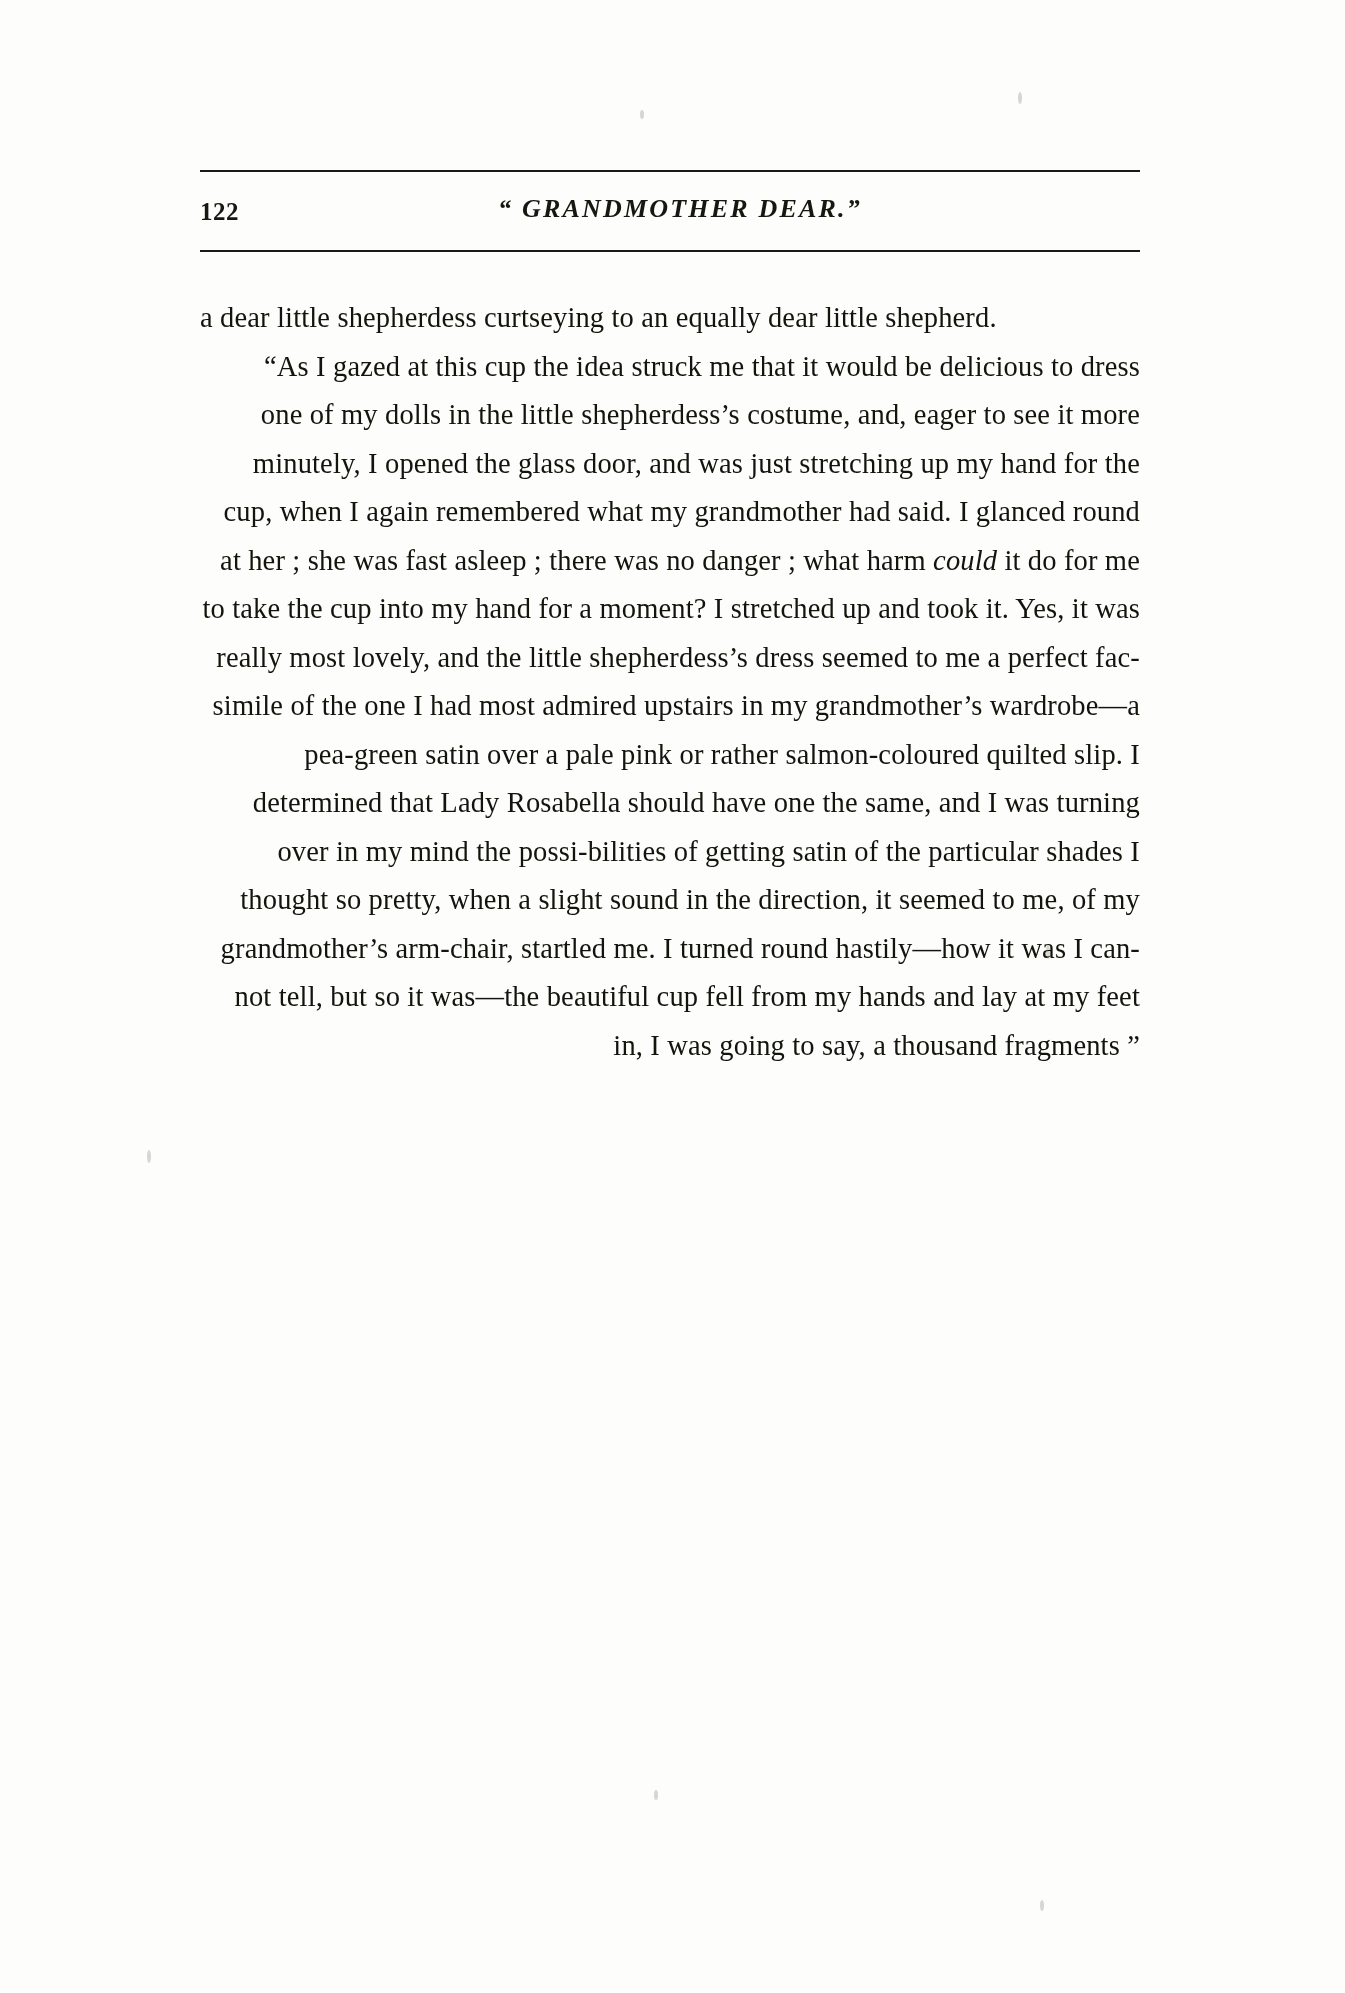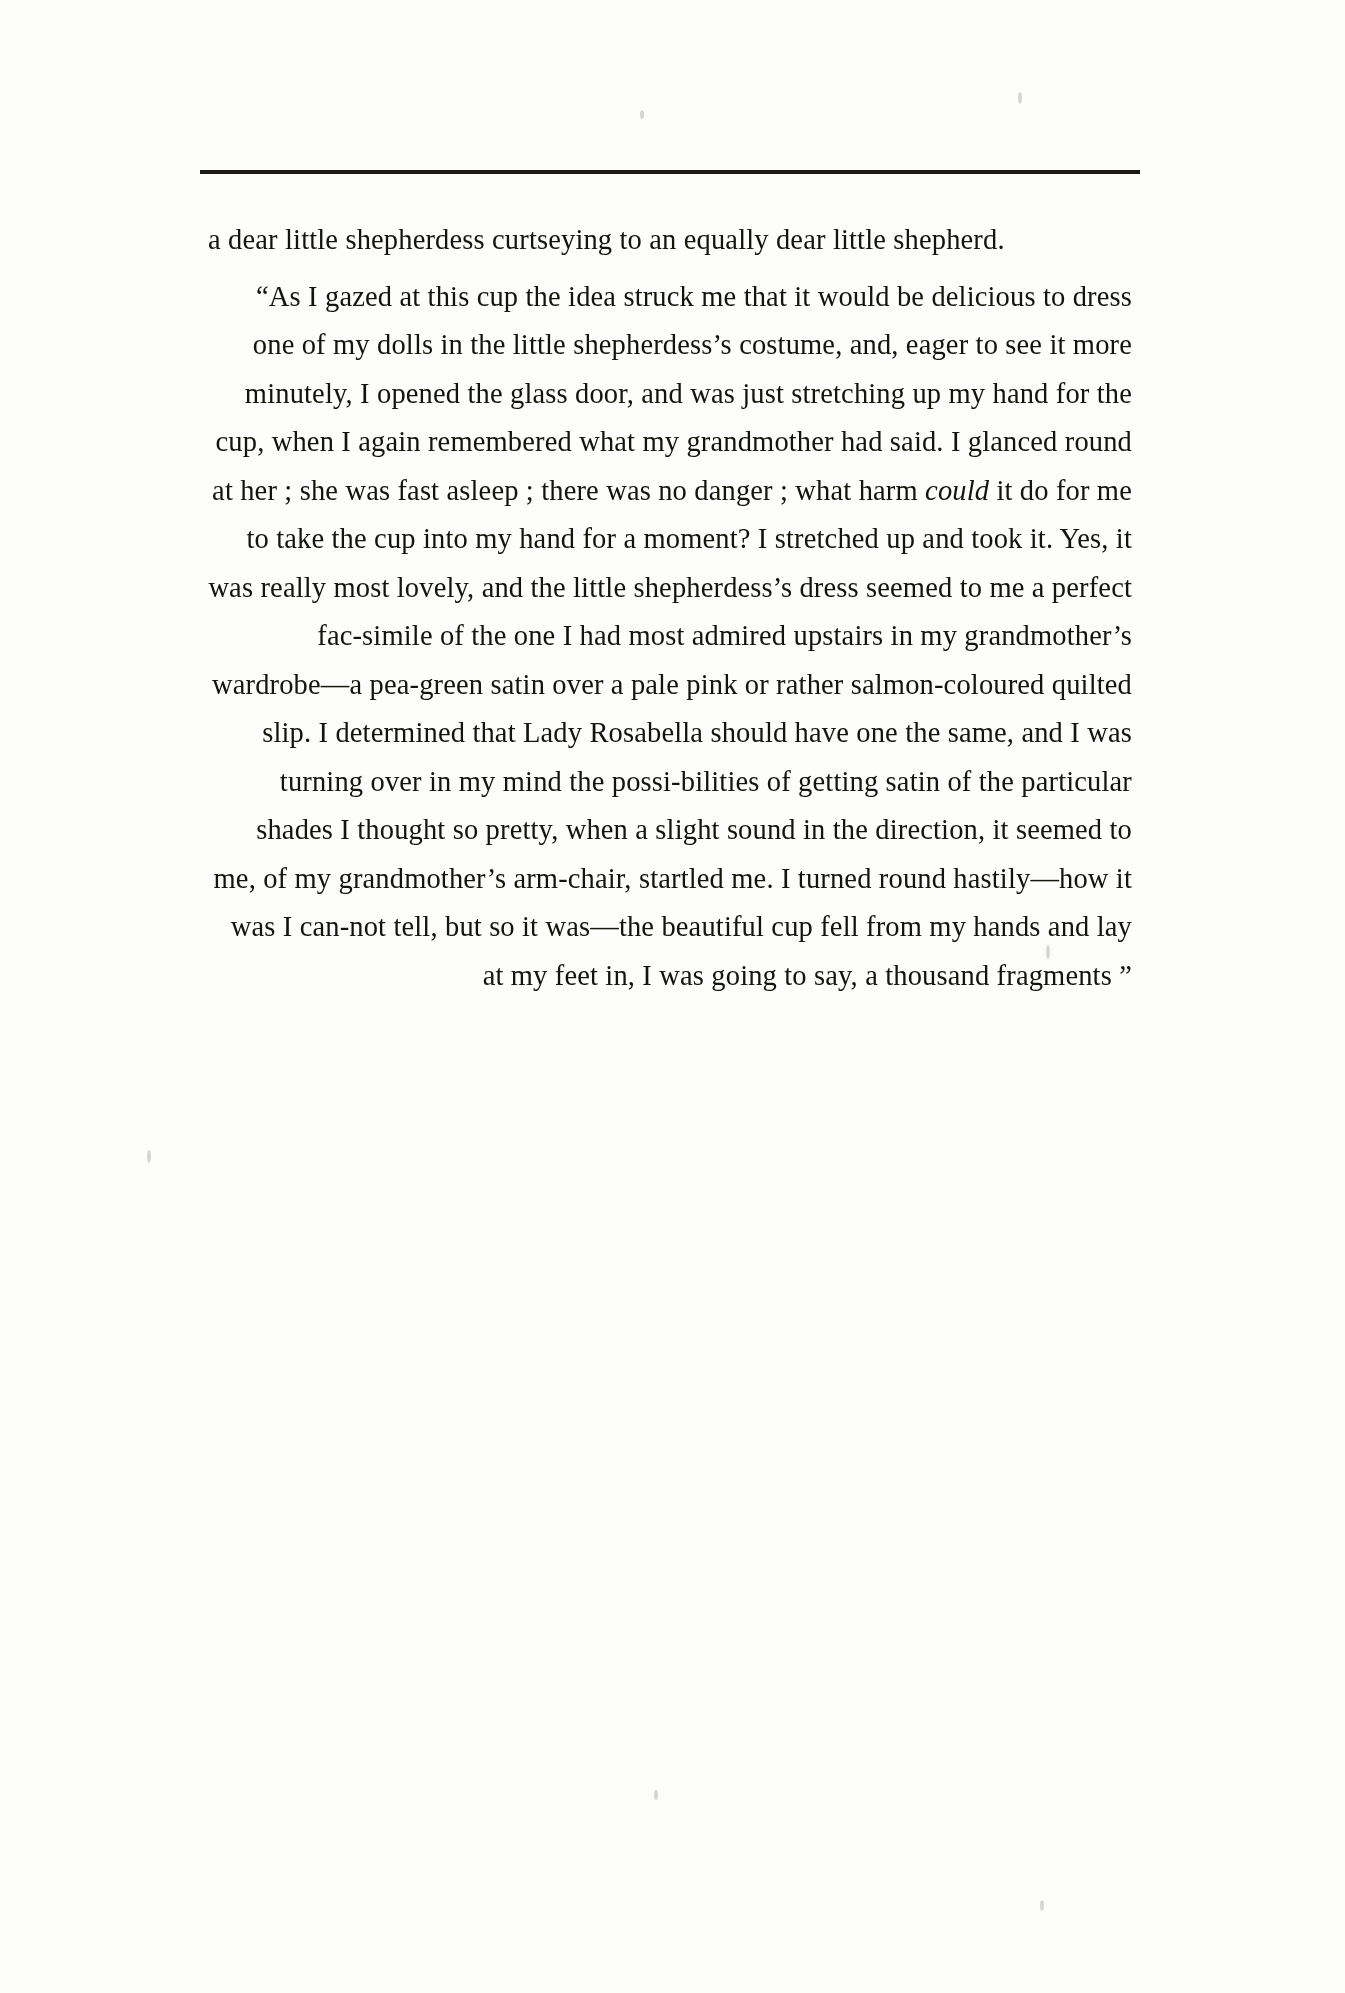--- a/index.html
+++ b/index.html
@@ -77,21 +77,21 @@
     margin-top: 42px;
     font-size: 28.5px;
     line-height: 48.5px;
     text-align: justify;
     text-justify: inter-word;
     color: #14140d;
     letter-spacing: 0.15px;
   }
 
   .body-text p {
-    margin: 8px;
+    margin: 0;
   }
   .body-text p.indent {
     text-indent: 38px;
   }
   .body-text p.last {
     text-align: right;
   }
 
   em {
     font-style: italic;
@@ -114,20 +114,24 @@
   <span class="speck" style="left:1018px; top:92px; width:4px; height:12px;"></span>
   <span class="speck" style="left:1046px; top:945px; width:4px; height:14px;"></span>
   <span class="speck" style="left:147px; top:1150px; width:4px; height:13px;"></span>
   <span class="speck" style="left:654px; top:1790px; width:4px; height:10px;"></span>
   <span class="speck" style="left:1040px; top:1900px; width:4px; height:11px;"></span>
 
   <div class="page-inner">
 
     <div class="rule"></div>
 
+    <div class="header-row">
+      <div class="folio">122</div>
+      <div class="running-head">“ GRANDMOTHER  DEAR.”</div>
+    </div>
 
     <div class="rule thin"></div>
 
     <div class="body-text">
       <p class="first">a dear little shepherdess curtseying to an equally dear little shepherd.</p>
       <p class="indent last">
         <span>“As I gazed at this cup the idea struck me that it would be delicious to dress one of my dolls in the little shepherdess’s costume, and, eager to see it more minutely, I opened the glass door, and was just stretching up my hand for the cup, when I again remembered what my grandmother had said.  I glanced round at her ; she was fast asleep ; there was no danger ; what harm </span><em>could</em><span> it do for me to take the cup into my hand for a moment?  I stretched up and took it.  Yes, it was really most lovely, and the little shepherdess’s dress seemed to me a perfect fac-simile of the one I had most admired upstairs in my grandmother’s wardrobe—a pea-green satin over a pale pink or rather salmon-coloured quilted slip.  I determined that Lady Rosabella should have one the same, and I was turning over in my mind the possi-bilities of getting satin of the particular shades I thought so pretty, when a slight sound in the direction, it seemed to me, of my grandmother’s arm-chair, startled me.  I turned round hastily—how it was I can-not tell, but so it was—the beautiful cup fell from my hands and lay at my feet in, I was going to say, a thousand fragments ”</span>
       </p>
     </div>
 

